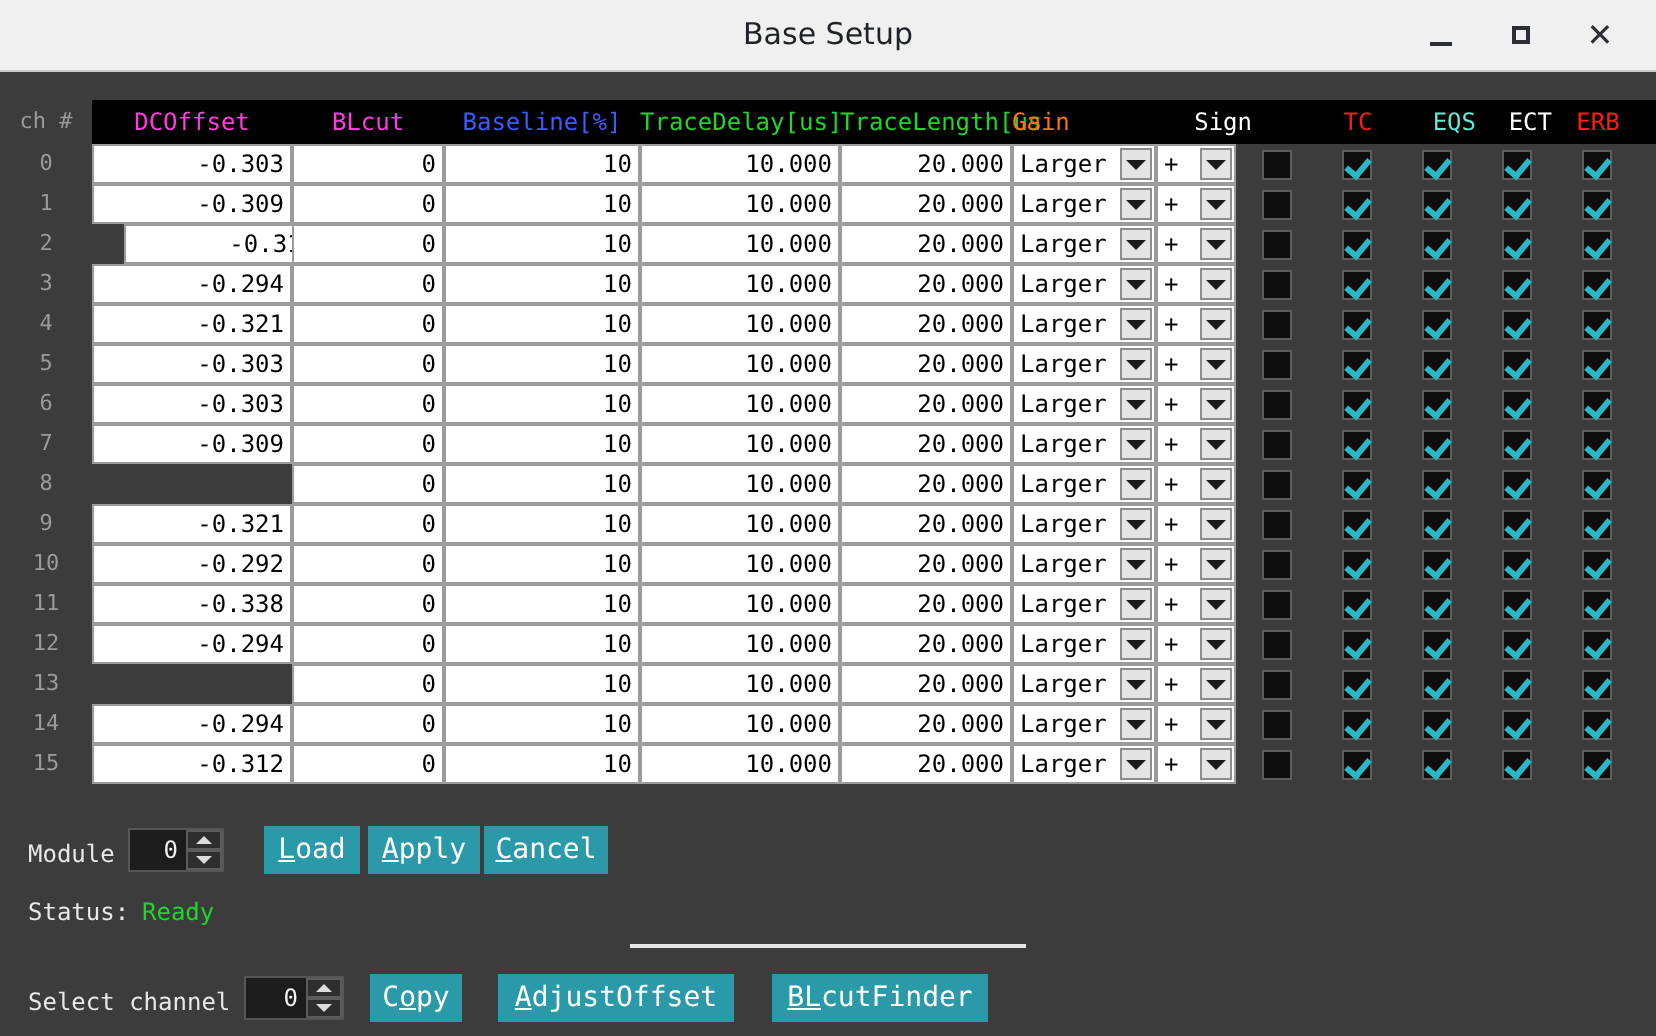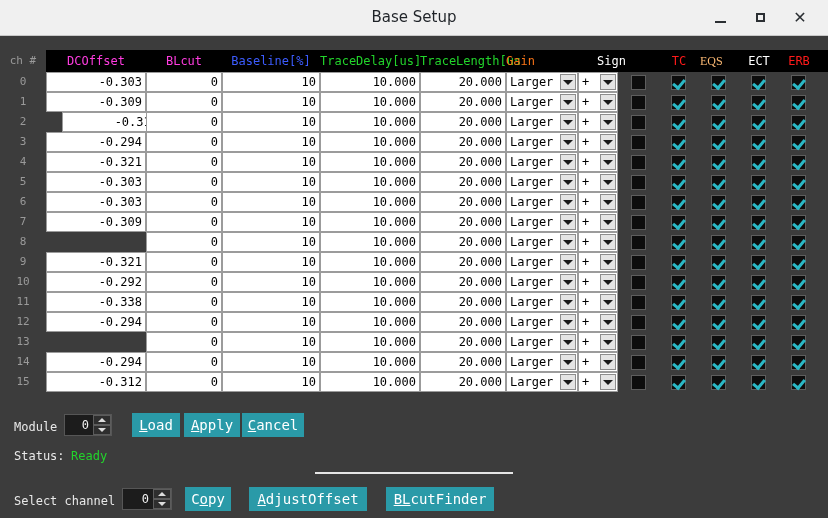--- a/index.html
+++ b/index.html
@@ -307,22 +307,22 @@
         <div class="hdr-black"></div>
         <div class="hdr-cell" style="left: 46px; width: 100px; text-align: center; color: rgb(255, 60, 224);">DCOffset</div>
         <div class="hdr-cell" style="left: 146px; width: 76px; text-align: center; color: rgb(255, 60, 224);">BLcut</div>
         <div class="hdr-cell" style="left: 222px; width: 98px; text-align: center; color: rgb(60, 92, 255);">Baseline[%]</div>
         <div class="hdr-cell" style="left: 320px; width: 100px; text-align: center; color: rgb(34, 212, 43);">TraceDelay[us]</div>
         <div class="hdr-cell" style="left: 420px; width: 100px; text-align: center; color: rgb(34, 212, 43);">TraceLength[us]</div>
         <div class="hdr-cell" style="left: 506px; width: 72px; text-align: left; color: #f97316;">Gain</div>
         <div class="hdr-cell" style="left: 570px; width: 56px; text-align: right; color: rgb(255, 255, 255);">Sign</div>
         <div class="hdr-cell" style="left: 622px; width: 34px; text-align: center; color: rgb(138, 20, 20); margin-top: 44px;">GC</div>
         <div class="hdr-cell" style="left: 662px; width: 34px; text-align: center; color: rgb(255, 26, 26);">TC</div>
-        <div class="hdr-cell" style="left: 700px; width: 38px; text-align: left; color: #fdba74; font-family: Liberation Serif, serif;">EQS</div>
-        <div class="hdr-cell" style="left: 742px; width: 34px; text-align: center; color: rgb(255, 255, 255);">ECT</div>
+        <div class="hdr-cell" style="left: 700px; width: 38px; text-align: right; color: #5eead4;">EQS</div>
+        <div class="hdr-cell" style="left: 742px; width: 34px; text-align: right; color: rgb(255, 255, 255);">ECT</div>
         <div class="hdr-cell" style="left: 782px; width: 34px; text-align: center; color: rgb(255, 26, 26);">ERB</div>
       </div>
       <div class="row">
         <div class="chnum">0</div>
         <div class="cell" style="left: 46px; width: 100px;">-0.303</div>
         <div class="cell" style="left: 146px; width: 76px;">0</div>
         <div class="cell" style="left: 222px; width: 98px;">10</div>
         <div class="cell" style="left: 320px; width: 100px;">10.000</div>
         <div class="cell" style="left: 420px; width: 86px;">20.000</div>
         <div class="combo" style="left: 506px; width: 72px;">

